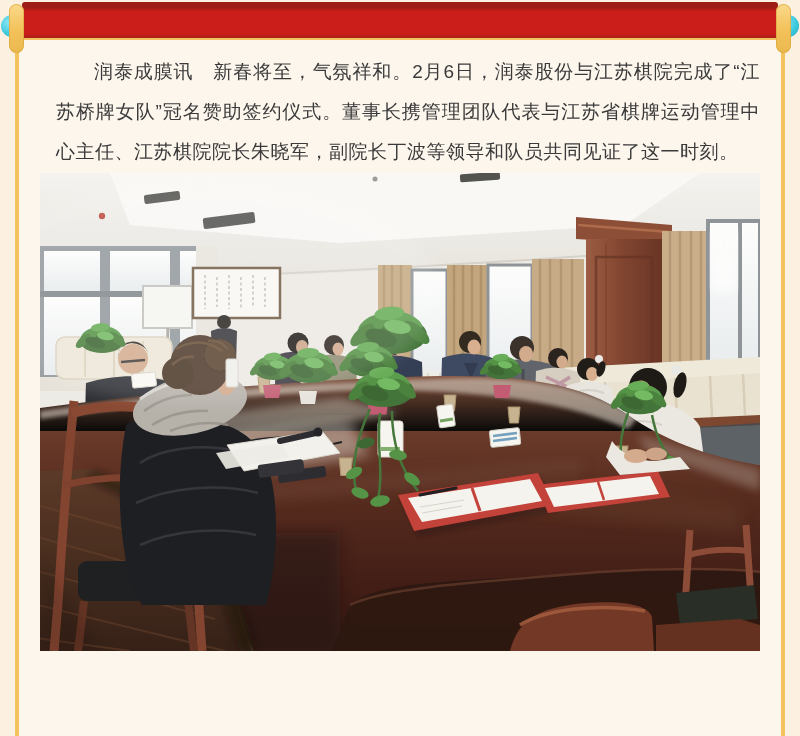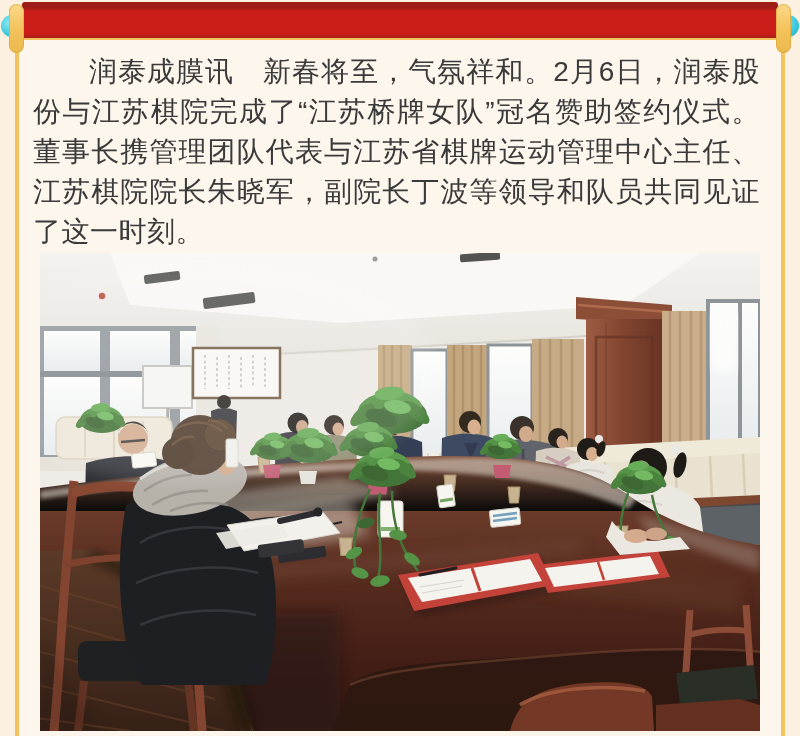--- a/index.html
+++ b/index.html
@@ -12,21 +12,21 @@
   .scroll-cap { position:absolute; top:4px; width:15px; height:49px; border-radius:8px; z-index:3;
           background:linear-gradient(180deg,#fbd98a 0%,#f2c159 55%,#eab94e 100%);
           box-shadow:inset 0 0 0 1px rgba(214,160,52,.55); }
   .cap-left { left:9px; } .cap-right { right:9px; }
   .scroll-knob { position:absolute; top:15px; width:22px; height:22px; border-radius:50%; z-index:1;
           background:radial-gradient(circle at 35% 35%, #8ae6f2 0%, #3ec9dd 55%, #23a8bf 100%); }
   .knob-left { left:1px; } .knob-right { right:1px; }
   
   .panel { position:absolute; left:15px; right:15px; top:36px; bottom:0; background:#fdf6ed;
           border:4px solid #f3c35f; border-bottom:none; box-sizing:border-box; }
-  .article { margin:0; padding:12px 21px 0 14px; font-size:28px; line-height:40px; color:#3a3a3a;
+  .article { margin:0; padding:12px 21px 0 37px; font-size:19px; line-height:40px; color:#3a3a3a;
           text-align:justify; text-indent:2em; letter-spacing:.5px; }
   .photo-fig { margin:1px 21px 0 21px; padding:0; width:720px; height:478px; }
   .photo-fig svg { display:block; }
 </style>
 </head>
 <body>
 
 <div class="page">
   <span class="scroll-knob knob-left"></span>
   <span class="scroll-knob knob-right"></span>

